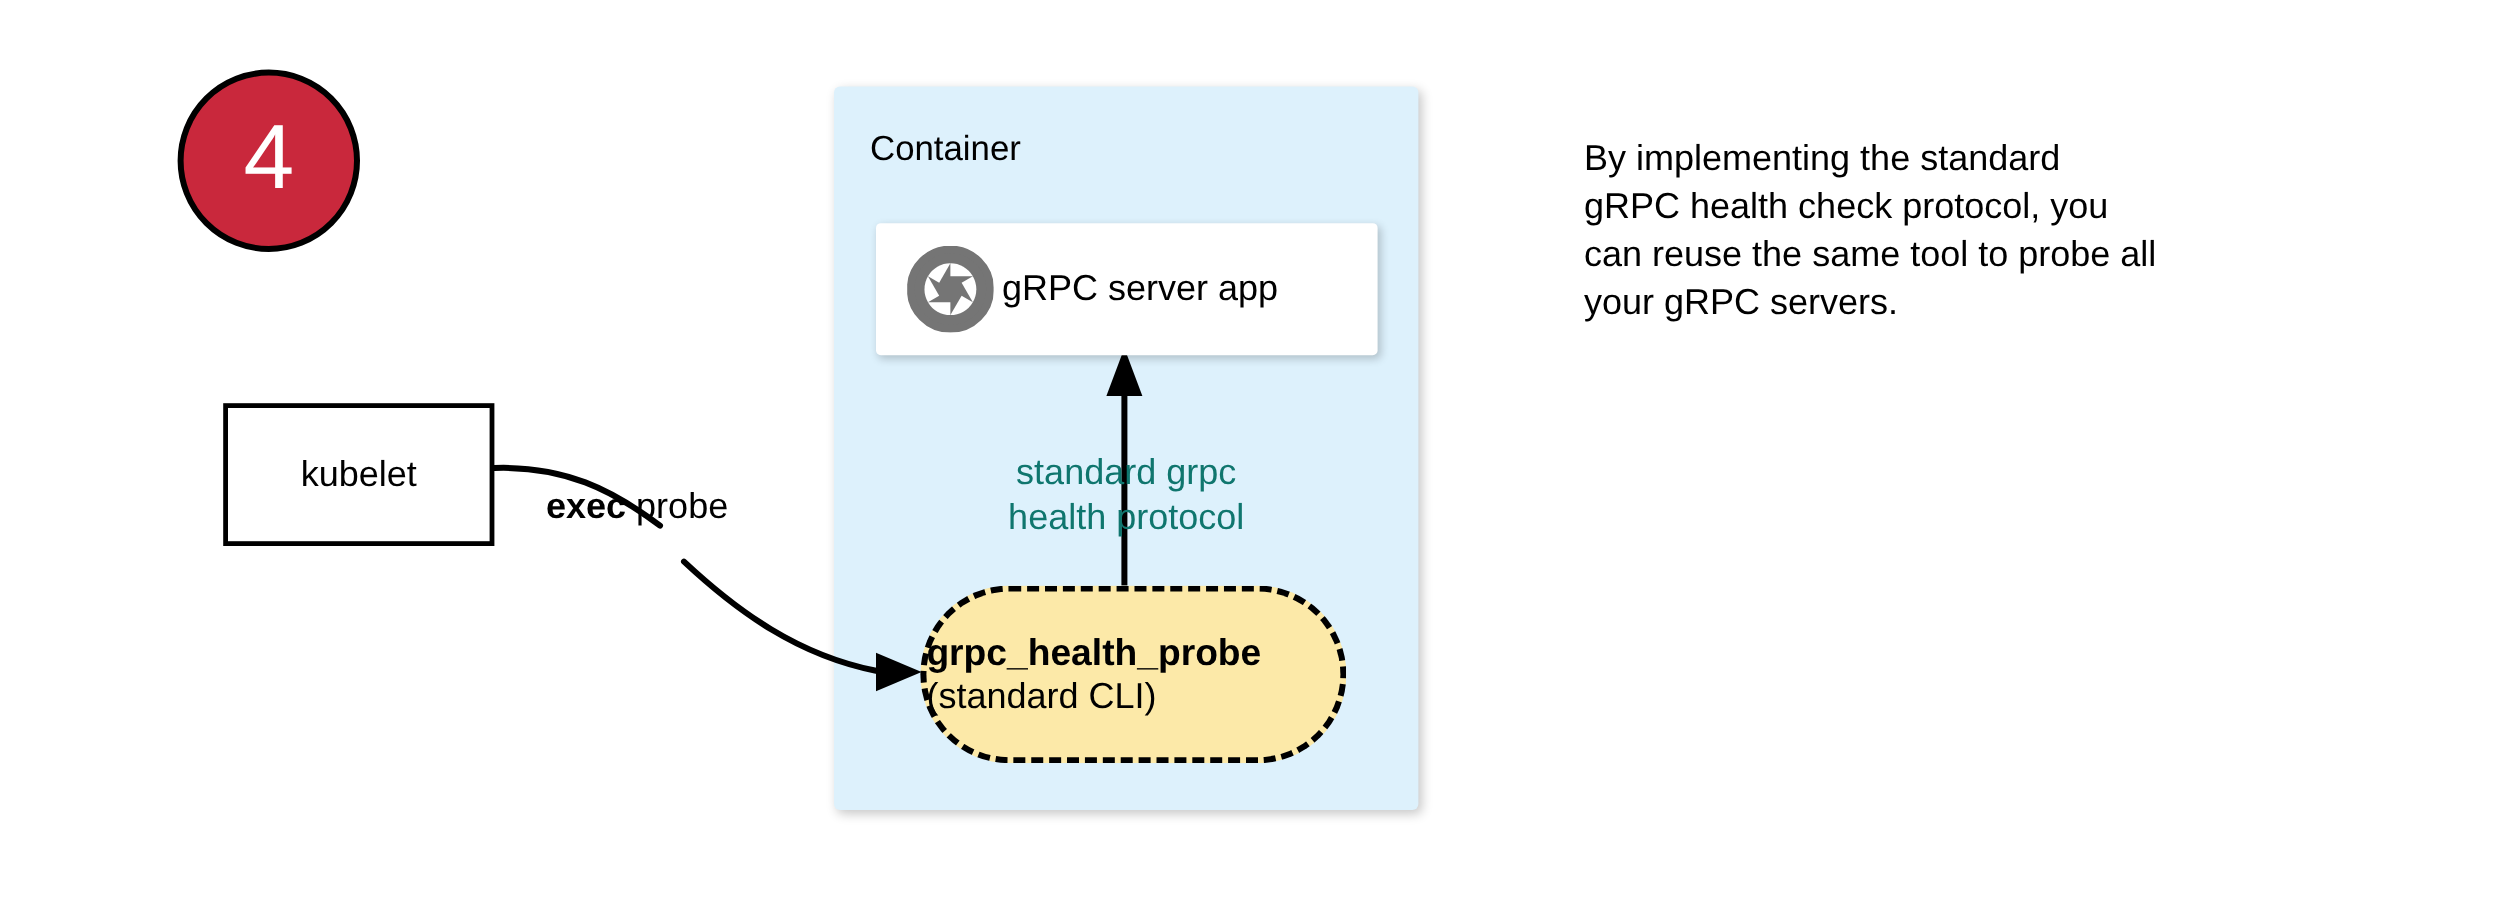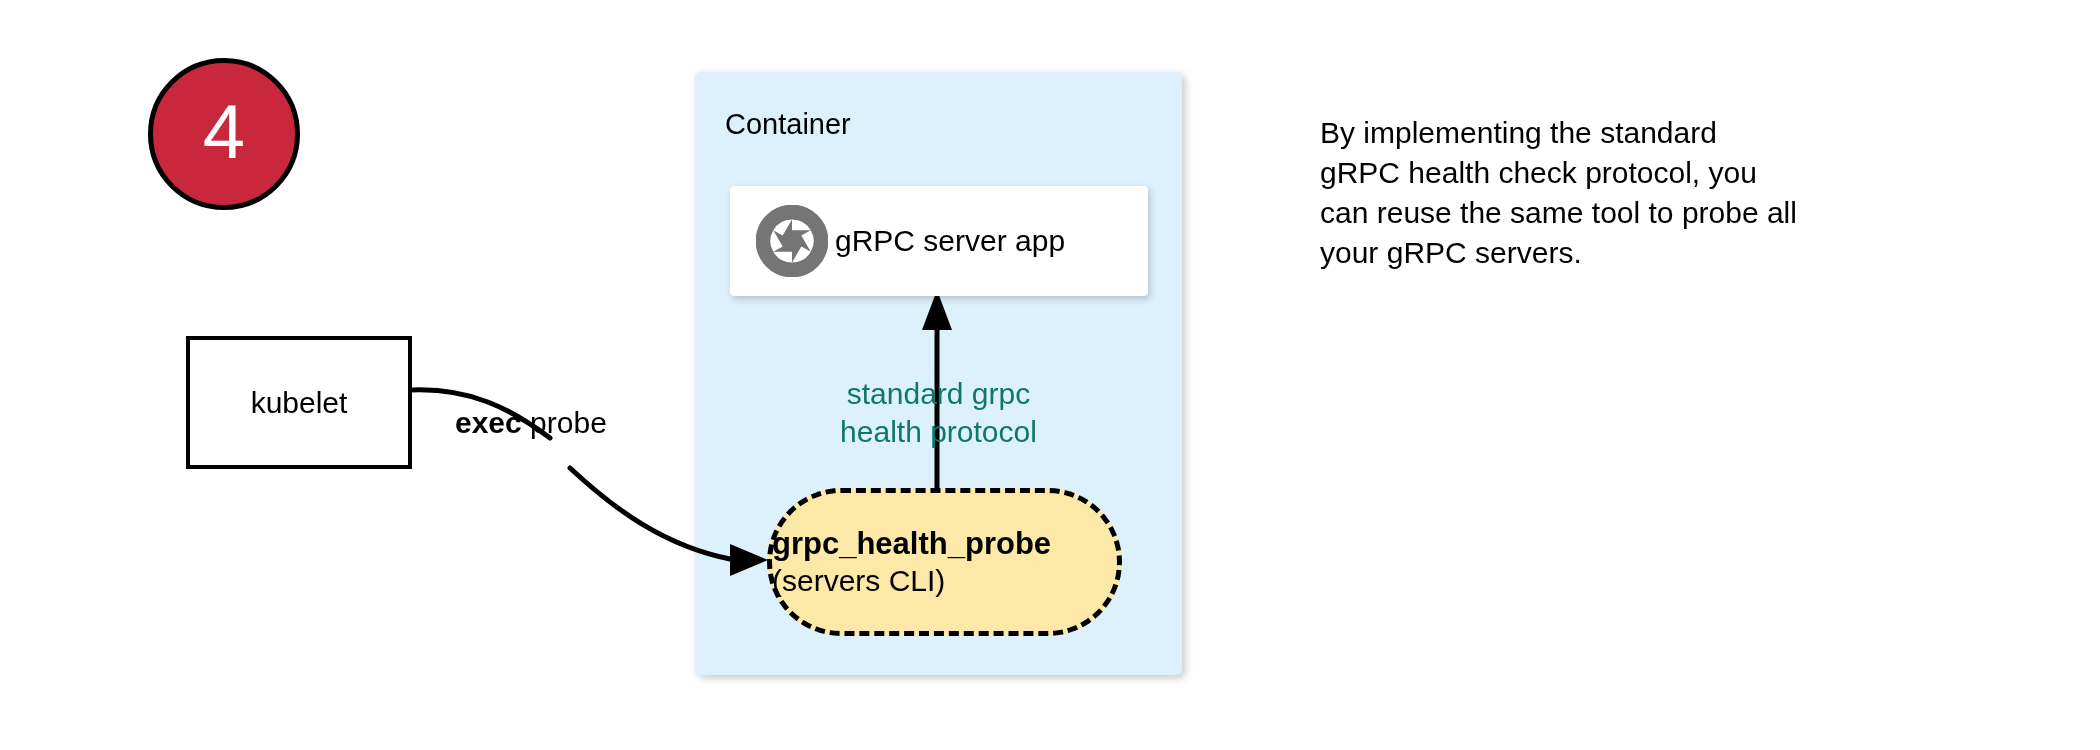--- a/index.html
+++ b/index.html
@@ -47,21 +47,21 @@
     letter-spacing: 0px;
     transform: translateY(-2px);
   }
 
   
   .kubelet-box {
     position: absolute;
     left: 186px;
     top: 336px;
     width: 226px;
-    height: 133px;
+    height: 119px;
     box-sizing: border-box;
     background: #ffffff;
     border: 4px solid #000000;
     display: flex;
     align-items: center;
     justify-content: center;
   }
   .kubelet-label {
     font-size: 30px;
     line-height: 1;
@@ -257,21 +257,21 @@
     <span class="server-label">gRPC server app</span>
   </div>
 
   <div class="protocol-label">
     <span>standard grpc</span><br>
     <span>health protocol</span>
   </div>
 
   <div class="probe-box">
     <span class="probe-name">grpc_health_probe</span>
-    <span class="probe-sub">(servers CLI)</span>
+    <span class="probe-sub">(standard CLI)</span>
   </div>
 
   <div class="annotation">
     <span class="annotation-line">By implementing the standard</span>
     <span class="annotation-line">gRPC health check protocol, you</span>
     <span class="annotation-line">can reuse the same tool to probe all</span>
     <span class="annotation-line">your gRPC servers.</span>
   </div>
 
 </div>

